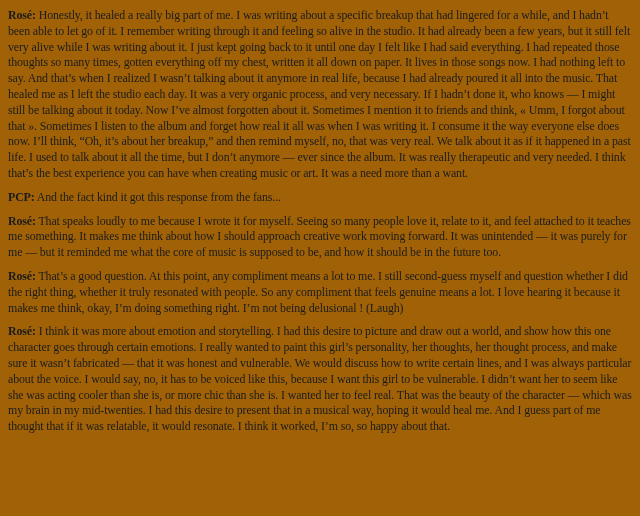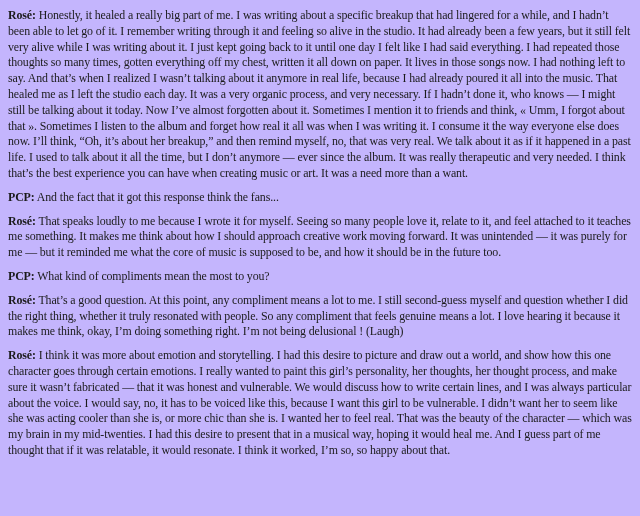--- a/index.html
+++ b/index.html
@@ -5,21 +5,21 @@
   html, body {
     margin: 0;
     padding: 0;
     background: #ffffff;
   }
   .page {
     position: relative;
     width: 640px;
     height: 516px;
     box-sizing: border-box;
-    background: #c4b5fd;
+    background: #a16207;
     padding: 8px 8px 0 8px;
     overflow: hidden;
     font-family: "Liberation Serif", serif;
     font-size: 11.9px;
     line-height: 15.8px;
     letter-spacing: -0.12px;
     color: #1b1b1b;
     text-rendering: optimizeLegibility;
   }
   .para {
@@ -29,24 +29,23 @@
     font-weight: bold;
   }
 </style>
 </head>
 <body>
 
 <div class="page">
 
   <p class="para"><strong class="speaker">Rosé:</strong> <span>Honestly, it healed a really big part of me. I was writing about a specific breakup that had lingered for a while, and I hadn’t been able to let go of it. I remember writing through it and feeling so alive in the studio. It had already been a few years, but it still felt very alive while I was writing about it. I just kept going back to it until one day I felt like I had said everything. I had repeated those thoughts so many times, gotten everything off my chest, written it all down on paper. It lives in those songs now. I had nothing left to say. And that’s when I realized I wasn’t talking about it anymore in real life, because I had already poured it all into the music. That healed me as I left the studio each day. It was a very organic process, and very necessary. If I hadn’t done it, who knows — I might still be talking about it today. Now I’ve almost forgotten about it. Sometimes I mention it to friends and think, « Umm, I forgot about that ». Sometimes I listen to the album and forget how real it all was when I was writing it. I consume it the way everyone else does now. I’ll think, “Oh, it’s about her breakup,” and then remind myself, no, that was very real. We talk about it as if it happened in a past life. I used to talk about it all the time, but I don’t anymore — ever since the album. It was really therapeutic and very needed. I think that’s the best experience you can have when creating music or art. It was a need more than a want.</span></p>
 
-  <p class="para"><strong class="speaker">PCP:</strong> <span>And the fact that it got this response think the fans...</span></p>
+  <p class="para"><strong class="speaker">PCP:</strong> <span>And the fact kind it got this response from the fans...</span></p>
 
   <p class="para"><strong class="speaker">Rosé:</strong> <span>That speaks loudly to me because I wrote it for myself. Seeing so many people love it, relate to it, and feel attached to it teaches me something. It makes me think about how I should approach creative work moving forward. It was unintended — it was purely for me — but it reminded me what the core of music is supposed to be, and how it should be in the future too.</span></p>
 
-  <p class="para"><strong class="speaker">PCP:</strong> <span>What kind of compliments mean the most to you?</span></p>
 
   <p class="para"><strong class="speaker">Rosé:</strong> <span>That’s a good question. At this point, any compliment means a lot to me. I still second-guess myself and question whether I did the right thing, whether it truly resonated with people. So any compliment that feels genuine means a lot. I love hearing it because it makes me think, okay, I’m doing something right. I’m not being delusional ! (Laugh)</span></p>
 
 
   <p class="para"><strong class="speaker">Rosé:</strong> <span>I think it was more about emotion and storytelling. I had this desire to picture and draw out a world, and show how this one character goes through certain emotions. I really wanted to paint this girl’s personality, her thoughts, her thought process, and make sure it wasn’t fabricated — that it was honest and vulnerable. We would discuss how to write certain lines, and I was always particular about the voice. I would say, no, it has to be voiced like this, because I want this girl to be vulnerable. I didn’t want her to seem like she was acting cooler than she is, or more chic than she is. I wanted her to feel real. That was the beauty of the character — which was my brain in my mid-twenties. I had this desire to present that in a musical way, hoping it would heal me. And I guess part of me thought that if it was relatable, it would resonate. I think it worked, I’m so, so happy about that.</span></p>
 
 </div>
 
 </body></html>

